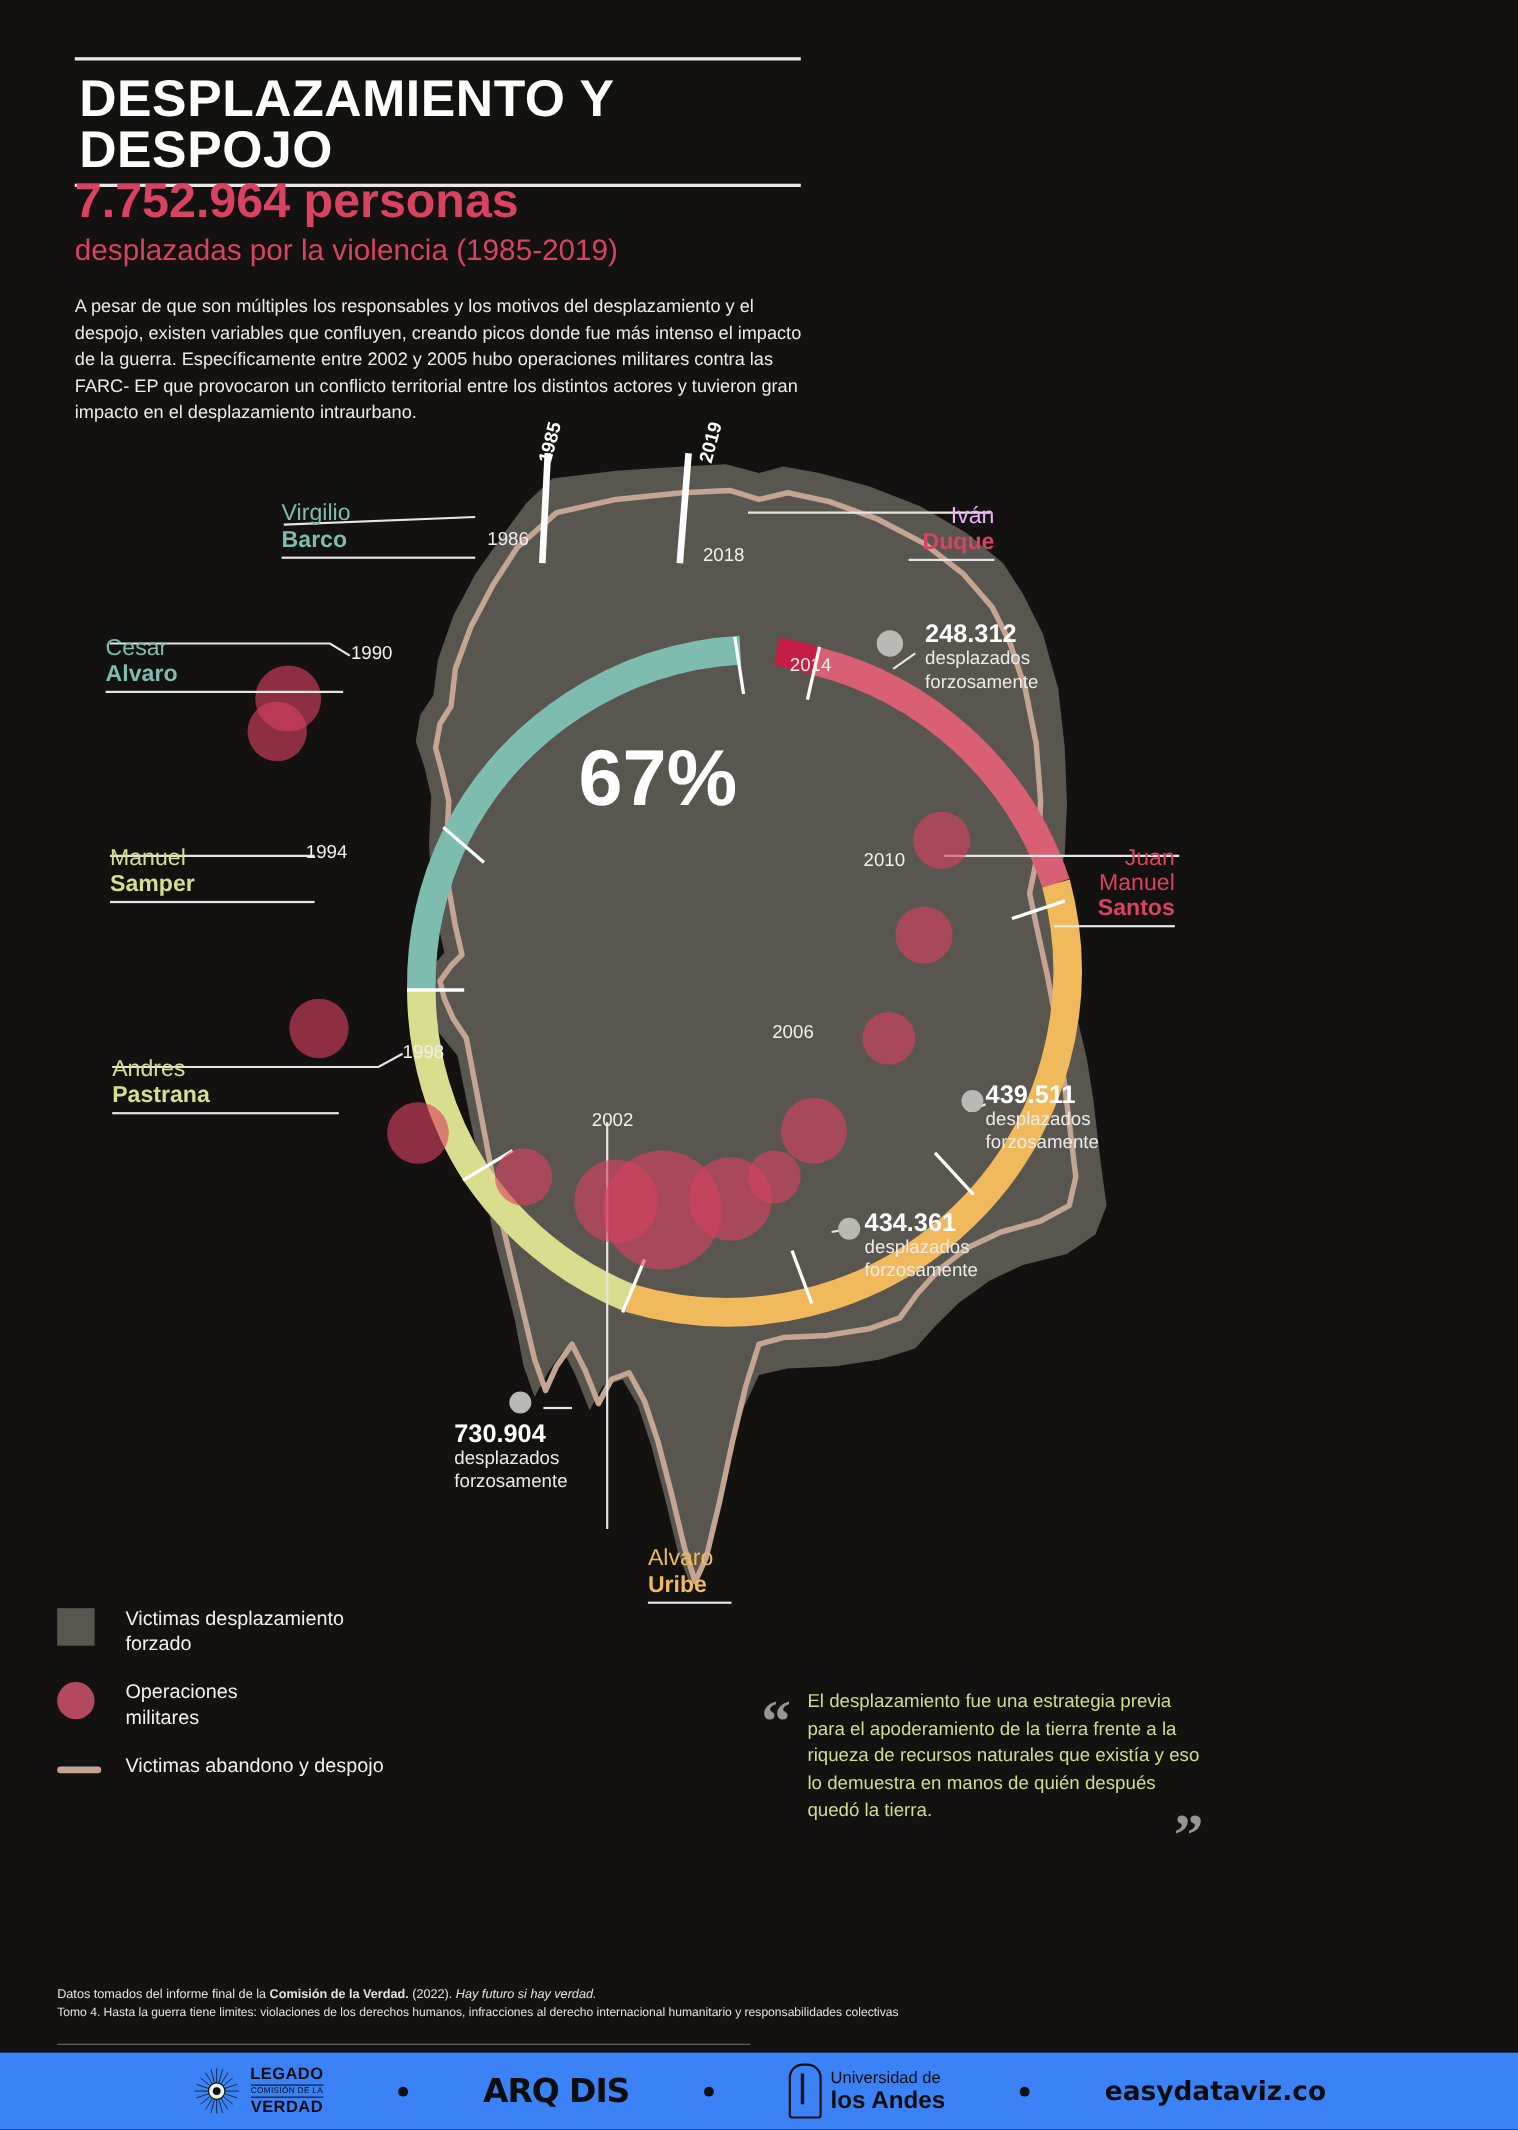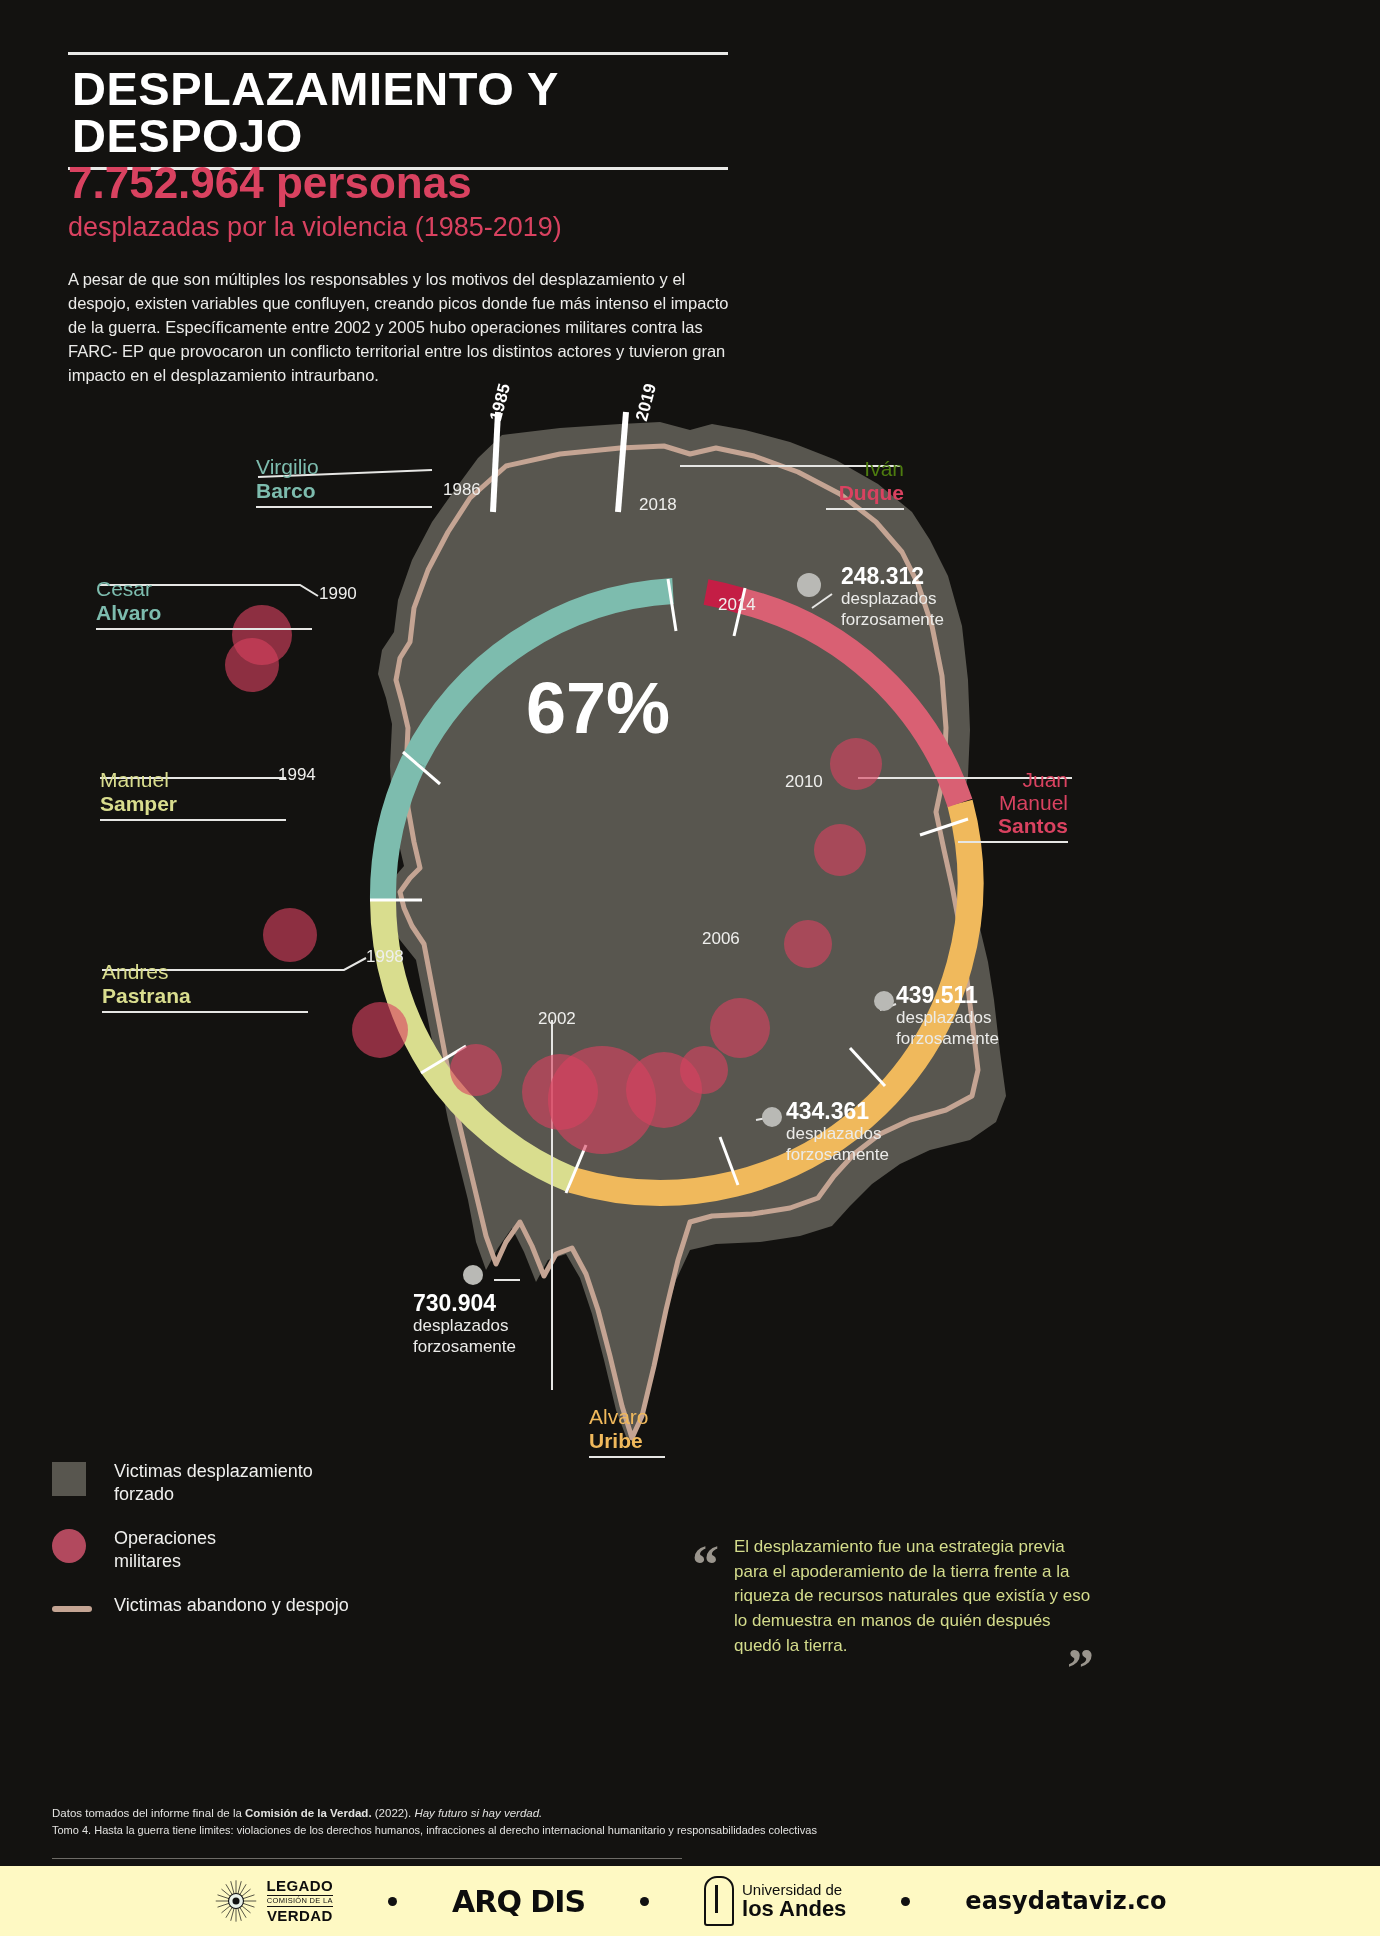--- a/index.html
+++ b/index.html
@@ -84,21 +84,21 @@
 
   
   #source{position:absolute;left:52px;top:1805px;width:1100px;}
   #source-line1{font-size:11.5px;color:#e2e2e0;line-height:1.5;}
   #source-line2{font-size:11px;color:#e2e2e0;line-height:1.5;}
   #source-rule{position:absolute;left:52px;top:1858px;width:630px;height:1px;background:#6d6b66;}
 
   
   #footer{
     position:absolute;left:0;top:1866px;width:1380px;height:70px;
-    background:#fef9c3;display:flex;align-items:center;justify-content:center;gap:3px;
+    background:#3b82f6;display:flex;align-items:center;justify-content:center;gap:16px;
   }
   .fslot{display:flex;align-items:center;justify-content:center;color:#0d0d0d;}
   .fdot{width:9px;height:9px;border-radius:50%;background:#111;margin:0 52px;}
   #logo-legado{display:flex;align-items:center;gap:9px;}
   #legado-sun{width:44px;height:44px;}
   .legado-txt{line-height:1.05;text-align:center;}
   .legado-1{font-size:15px;font-weight:bold;letter-spacing:.4px;}
   .legado-2{font-size:7.5px;letter-spacing:.3px;border-top:1px solid #111;border-bottom:1px solid #111;padding:1px 0;margin:1px 0;}
   .legado-3{font-size:15px;font-weight:bold;letter-spacing:.4px;}
   #logo-arqdis{font-size:30px;font-weight:bold;letter-spacing:-1px;font-family:"DejaVu Sans",sans-serif;}
@@ -274,21 +274,21 @@
     <div class="bar"></div>
   </div>
 
   <div class="pres" style="left:958px;top:733px;width:110px;text-align:right;">
     <div class="first" style="color:#d94260;">Juan Manuel</div>
     <div class="last" style="color:#d94260;">Santos</div>
     <div class="bar"></div>
   </div>
 
   <div class="pres" style="left:826px;top:422px;width:78px;text-align:right;">
-    <div class="first" style="color:#4d7c0f;">Iván</div>
+    <div class="first" style="color:#f0abfc;">Iván</div>
     <div class="last" style="color:#d94260;">Duque</div>
     <div class="bar"></div>
   </div>
 
   <div class="yr-rot" style="left:486px;top:418px;transform:rotate(-75deg);transform-origin:left top;">1985</div>
   <div class="yr" style="left:443px;top:480px;">1986</div>
   <div class="yr" style="left:319px;top:584px;">1990</div>
   <div class="yr" style="left:278px;top:765px;">1994</div>
   <div class="yr" style="left:366px;top:947px;">1998</div>
   <div class="yr" style="left:538px;top:1009px;">2002</div>

